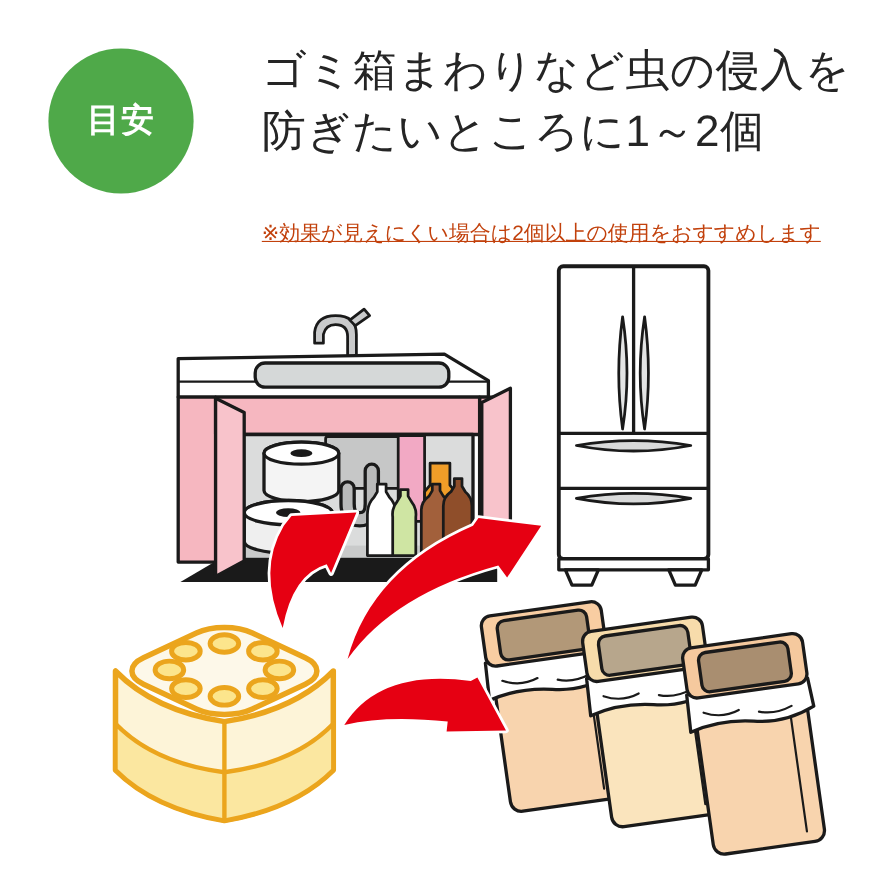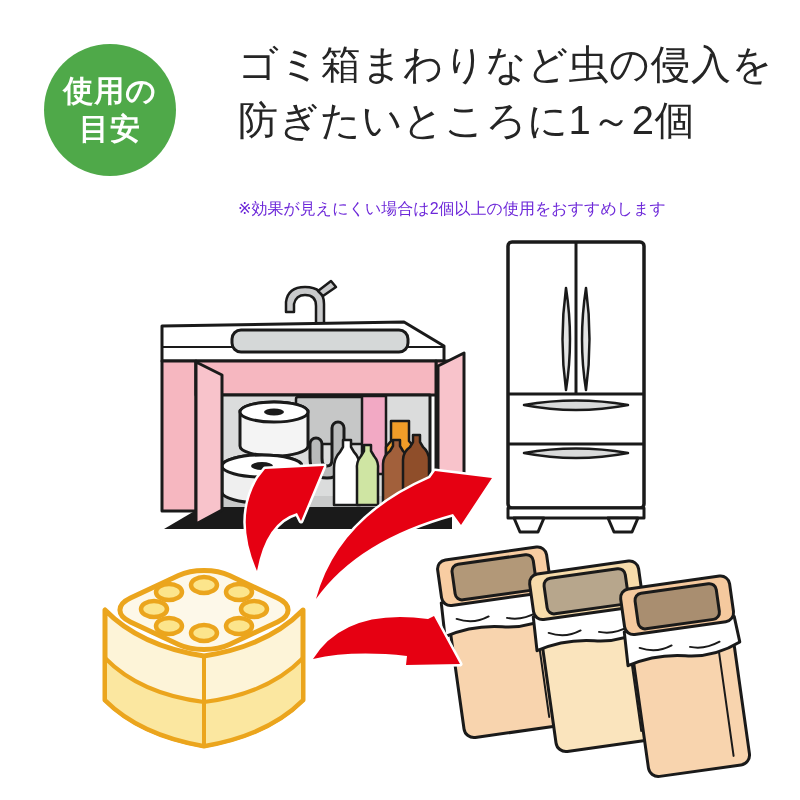--- a/index.html
+++ b/index.html
@@ -10,30 +10,29 @@
   .badge{
     position:absolute;left:44px;top:44px;width:132px;height:132px;border-radius:50%;
     background:#4fa949;color:#fff;display:flex;flex-direction:column;align-items:center;justify-content:center;
     font-weight:bold;font-size:30px;line-height:38px;letter-spacing:1px;text-align:center;
   }
   .heading{
     position:absolute;left:238px;top:36px;color:#252525;
     font-size:40px;line-height:56px;letter-spacing:0.5px;white-space:nowrap;
   }
   .note{
-    position:absolute;left:238px;top:199px;color:#6d28d9;
-    font-size:16px;letter-spacing:0px;white-space:nowrap;
+    position:absolute;left:238px;top:199px;color:#c2410c;
+    font-size:19px;letter-spacing:0px;white-space:nowrap;text-decoration:underline;
   }
   svg.scene{position:absolute;left:0;top:0;}
 </style>
 </head>
 <body>
 
 <div class="badge">
-  <span>使用の</span>
   <span>目安</span>
 </div>
 
 <div class="heading">
   <div>ゴミ箱まわりなど虫の侵入を</div>
   <div>防ぎたいところに1～2個</div>
 </div>
 
 <div class="note">※効果が見えにくい場合は2個以上の使用をおすすめします</div>
 

